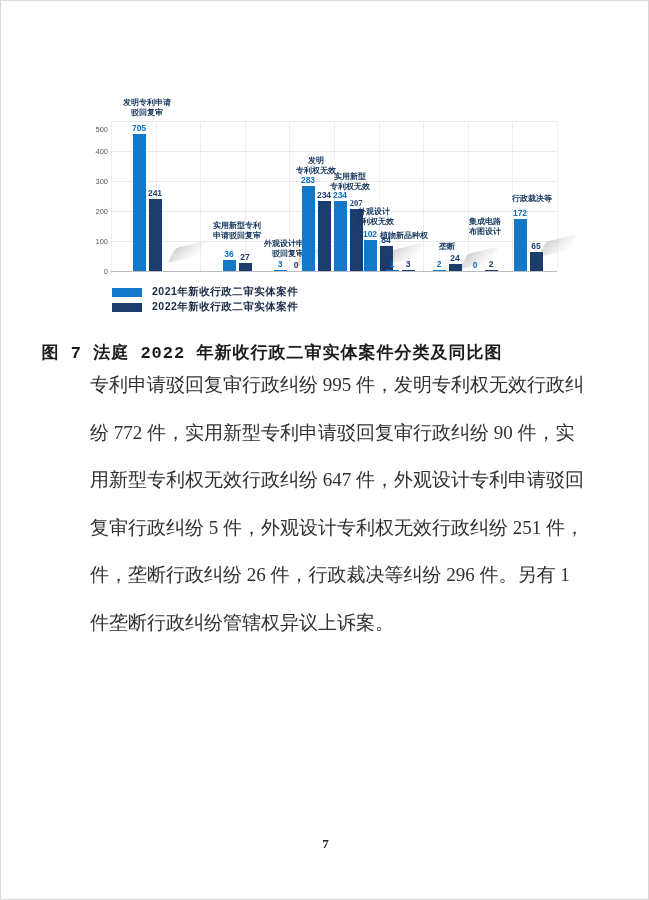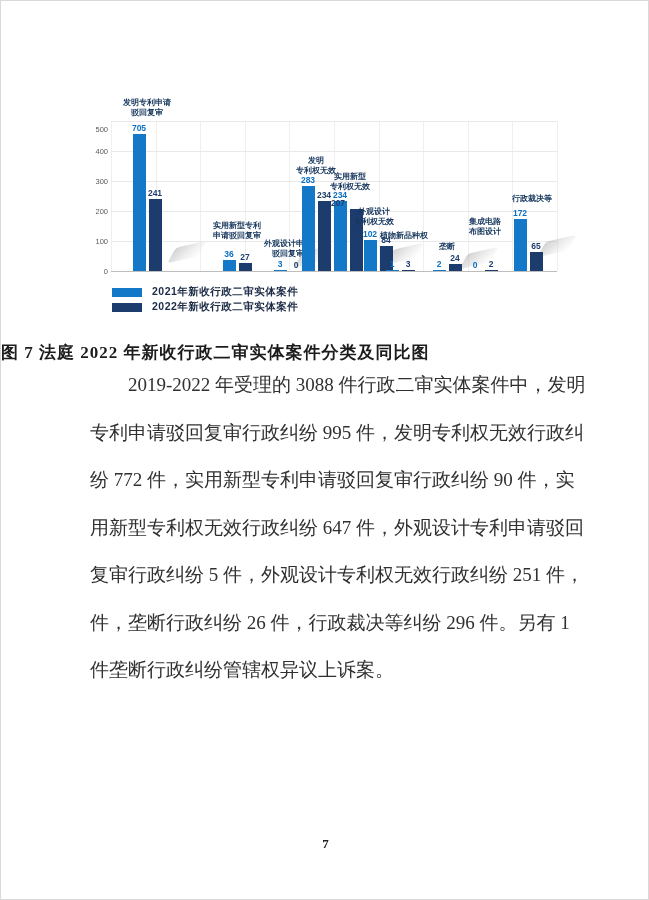--- a/index.html
+++ b/index.html
@@ -23,22 +23,22 @@
   .cat{position:absolute;width:96px;text-align:center;font-size:8px;font-weight:bold;
        color:#17375e;line-height:9.5px;}
   .swoosh{position:absolute;width:26px;height:16px;border-radius:3px;opacity:.45;
        background:linear-gradient(120deg,#9a9a9a 0%,#d9d9d9 55%,rgba(255,255,255,0) 100%);
        transform:skewX(-40deg) rotate(-16deg);}
   .legend-row{position:absolute;left:16px;height:12px;display:flex;align-items:center;}
   .legend-chip{width:30px;height:9px;margin-right:10px;}
   .legend-label{font-size:10.5px;font-weight:bold;color:#1b2a45;letter-spacing:.5px;}
   
   #caption{
-    position:absolute;left:0;top:340px;width:542px;
-    font-family:Liberation Serif, serif;
+    position:absolute;left:0;top:340px;width:542px;text-align:center;
+    font-family:Liberation Mono, monospace;
     font-size:17px;font-weight:bold;color:#1c1c1c;letter-spacing:1px;
   }
   #paragraph{position:absolute;left:89px;top:360px;width:472px;
     font-family:"Liberation Serif","DejaVu Serif",serif;
     font-size:19px;color:#303030;}
   .pline{height:47.5px;line-height:47.5px;text-align:justify;text-align-last:justify;
     white-space:nowrap;}
   .pline.first{text-indent:2em;}
   .pline.last{text-align-last:left;}
   #page-number{position:absolute;left:0;top:835px;width:649px;text-align:center;
@@ -94,21 +94,21 @@
       <div class="val dark" style="left: 187px; top: 174px;">0</div>
       <div class="cat" style="left: 144px; top: 153px;">外观设计申请<br>驳回复审</div>
       <div class="bar light" style="left: 205.5px; top: 100.1px; height: 84.9px;"></div>
       <div class="bar dark" style="left: 221.5px; top: 114.8px; height: 70.2px;"></div>
       <div class="val light" style="left: 199px; top: 89.1px;">283</div>
       <div class="val dark" style="left: 215px; top: 103.8px;">234</div>
       <div class="cat" style="left: 172px; top: 70px;">发明<br>专利权无效</div>
       <div class="bar light" style="left: 237.5px; top: 114.8px; height: 70.2px;"></div>
       <div class="bar dark" style="left: 253.5px; top: 122.9px; height: 62.1px;"></div>
       <div class="val light" style="left: 231px; top: 103.8px;">234</div>
-      <div class="val dark" style="left: 229px; top: 111.9px;">207</div>
+      <div class="val dark" style="left: 247px; top: 111.9px; font-family: Liberation Serif, serif;">207</div>
       <div class="cat" style="left: 206px; top: 86px;">实用新型<br>专利权无效</div>
       <div class="bar light" style="left: 267.5px; top: 154.4px; height: 30.6px;"></div>
       <div class="bar dark" style="left: 283.5px; top: 159.8px; height: 25.2px;"></div>
       <div class="val light" style="left: 261px; top: 143.4px;">102</div>
       <div class="val dark" style="left: 277px; top: 148.8px;">84</div>
       <div class="cat" style="left: 230px; top: 121px;">外观设计<br>专利权无效</div>
       <div class="bar light" style="left: 289.5px; top: 184px; height: 1px;"></div>
       <div class="bar dark" style="left: 305.5px; top: 184px; height: 1px;"></div>
       <div class="val light" style="left: 283px; top: 173px;">1</div>
       <div class="val dark" style="left: 299px; top: 173px;">3</div>
@@ -133,21 +133,20 @@
       </div>
       <div class="legend-row" style="top: 215px;">
         <span class="legend-chip" style="background: rgb(29, 60, 110);"></span>
         <span class="legend-label">2022年新收行政二审实体案件</span>
       </div>
     </div>
 
   <div id="caption">图 7  法庭 2022 年新收行政二审实体案件分类及同比图</div>
 
   <div id="paragraph">
-      <div class="pline first">2019-2022 年受理的 3088 件行政二审实体案件中，发明</div>
       <div class="pline">专利申请驳回复审行政纠纷 995 件，发明专利权无效行政纠</div>
       <div class="pline">纷 772 件，实用新型专利申请驳回复审行政纠纷 90 件，实</div>
       <div class="pline">用新型专利权无效行政纠纷 647 件，外观设计专利申请驳回</div>
       <div class="pline">复审行政纠纷 5 件，外观设计专利权无效行政纠纷 251 件，</div>
       <div class="pline">件，垄断行政纠纷 26 件，行政裁决等纠纷 296 件。另有 1</div>
       <div class="pline last">件垄断行政纠纷管辖权异议上诉案。</div>
     </div>
 
   <div id="page-number">7</div>
 

